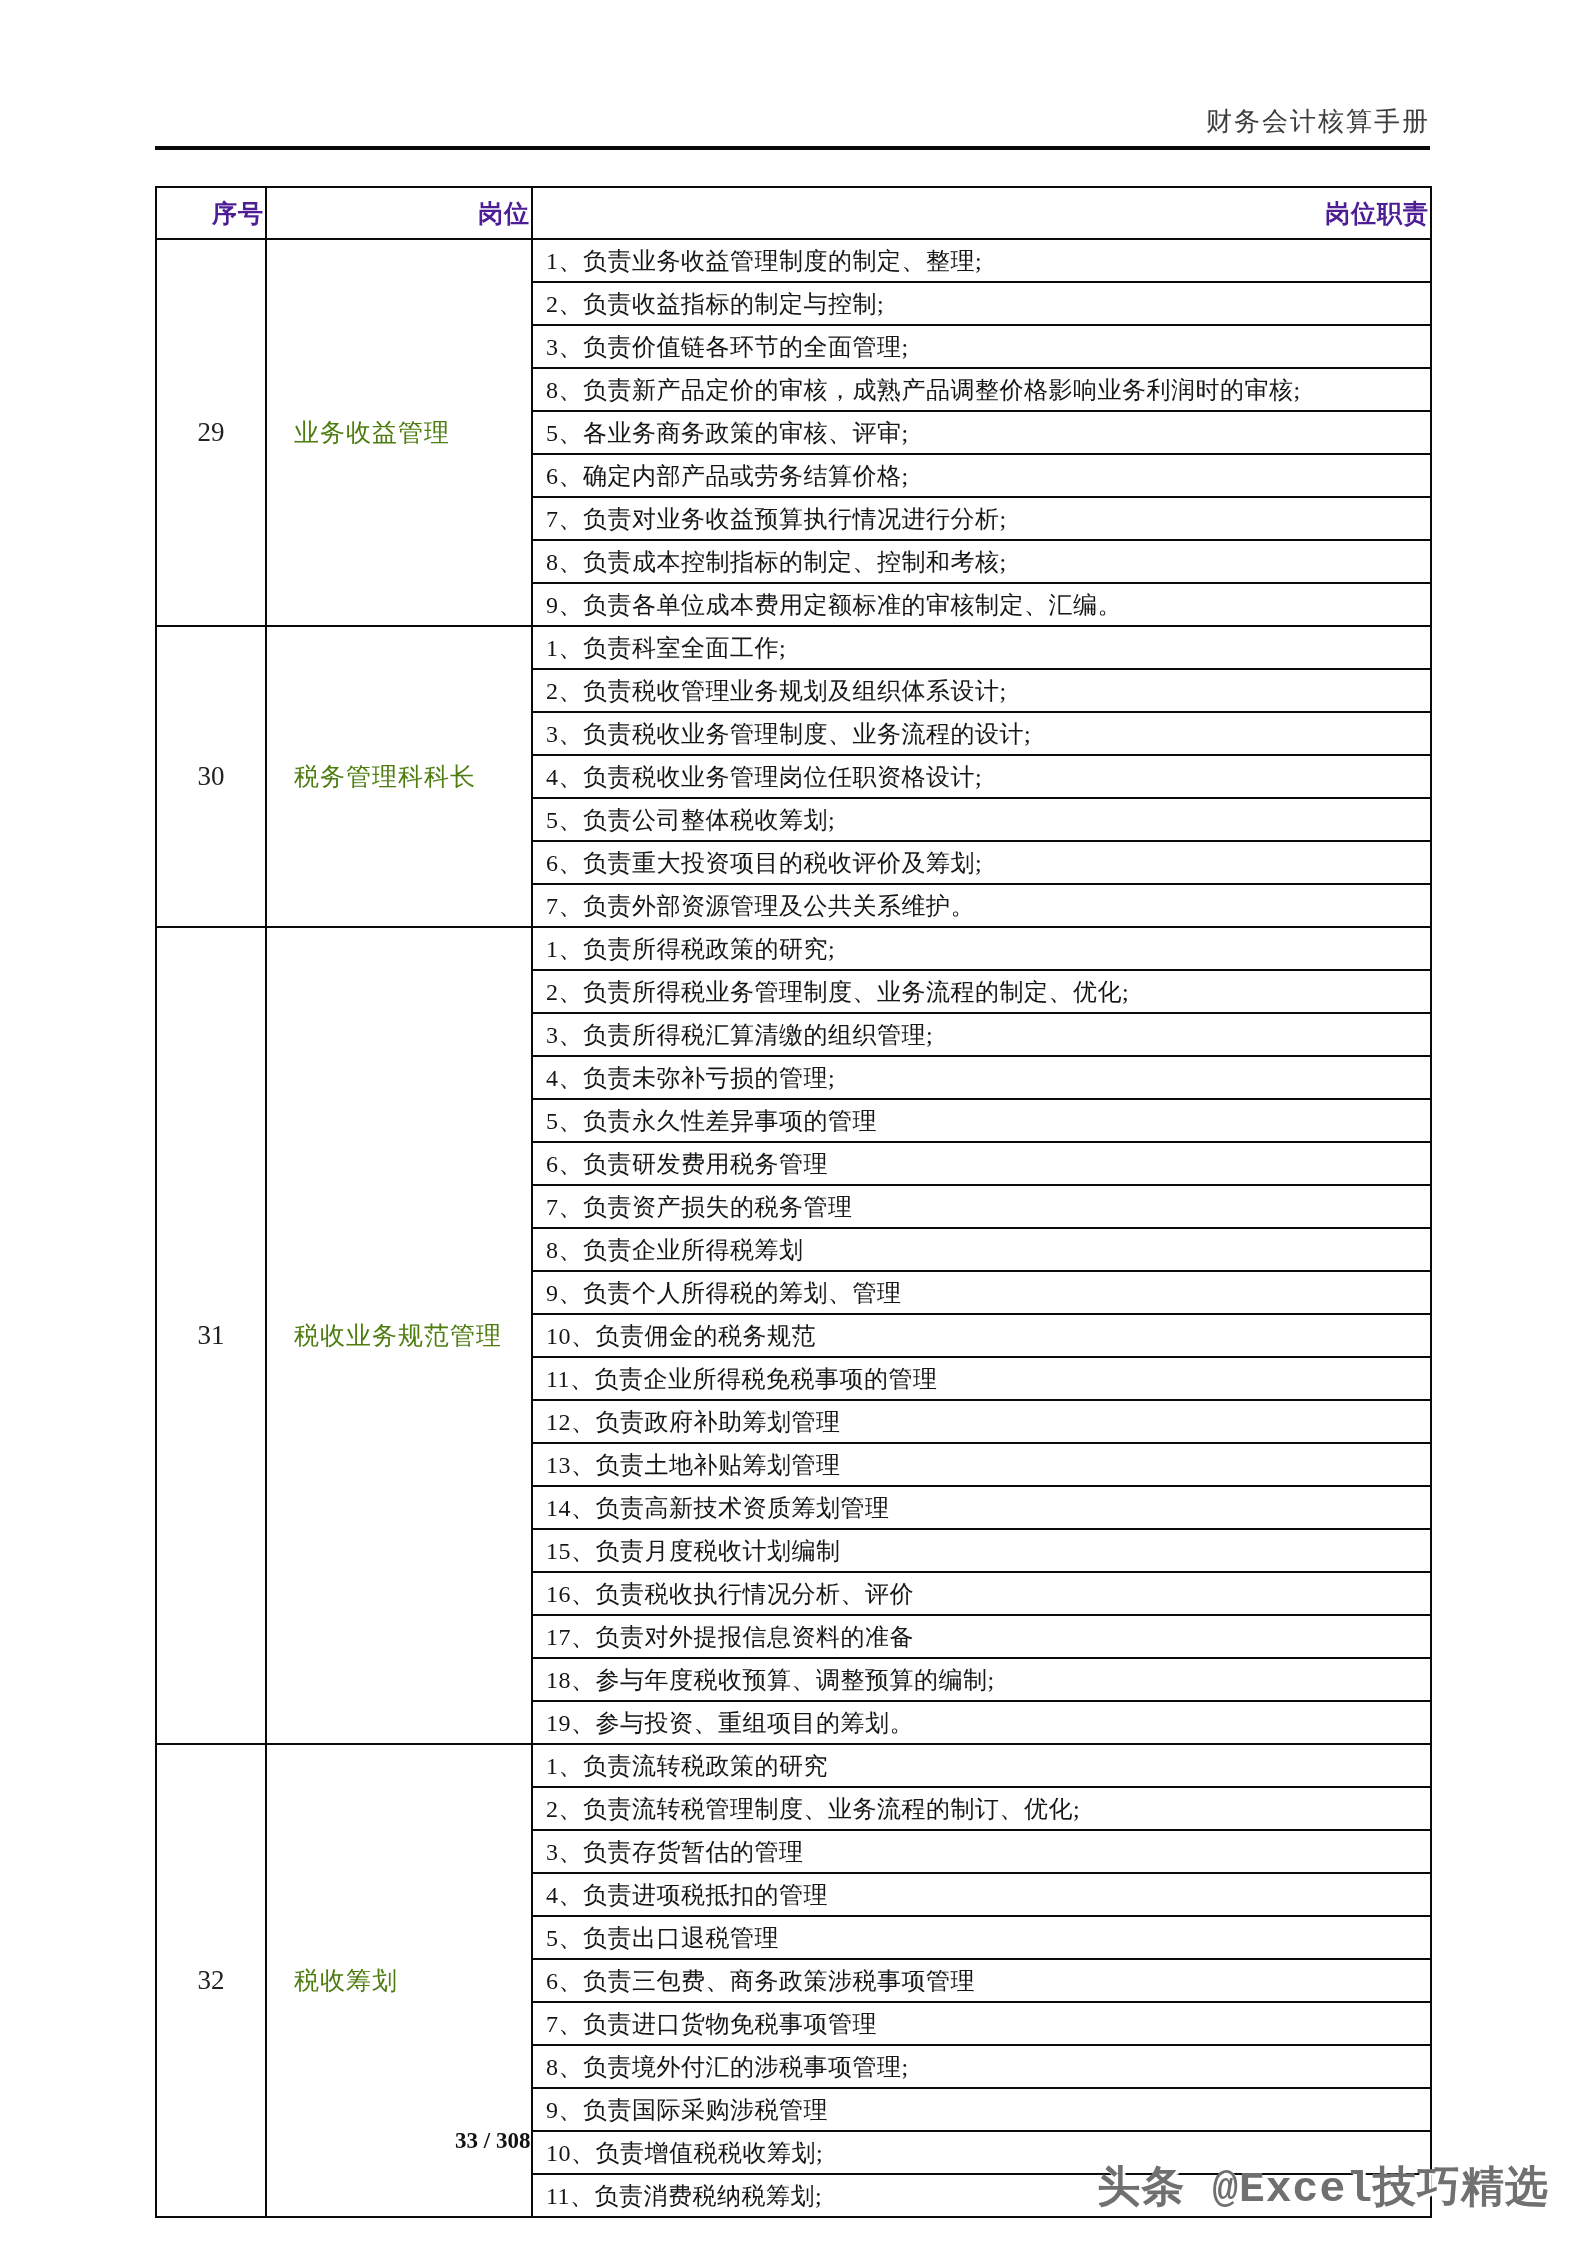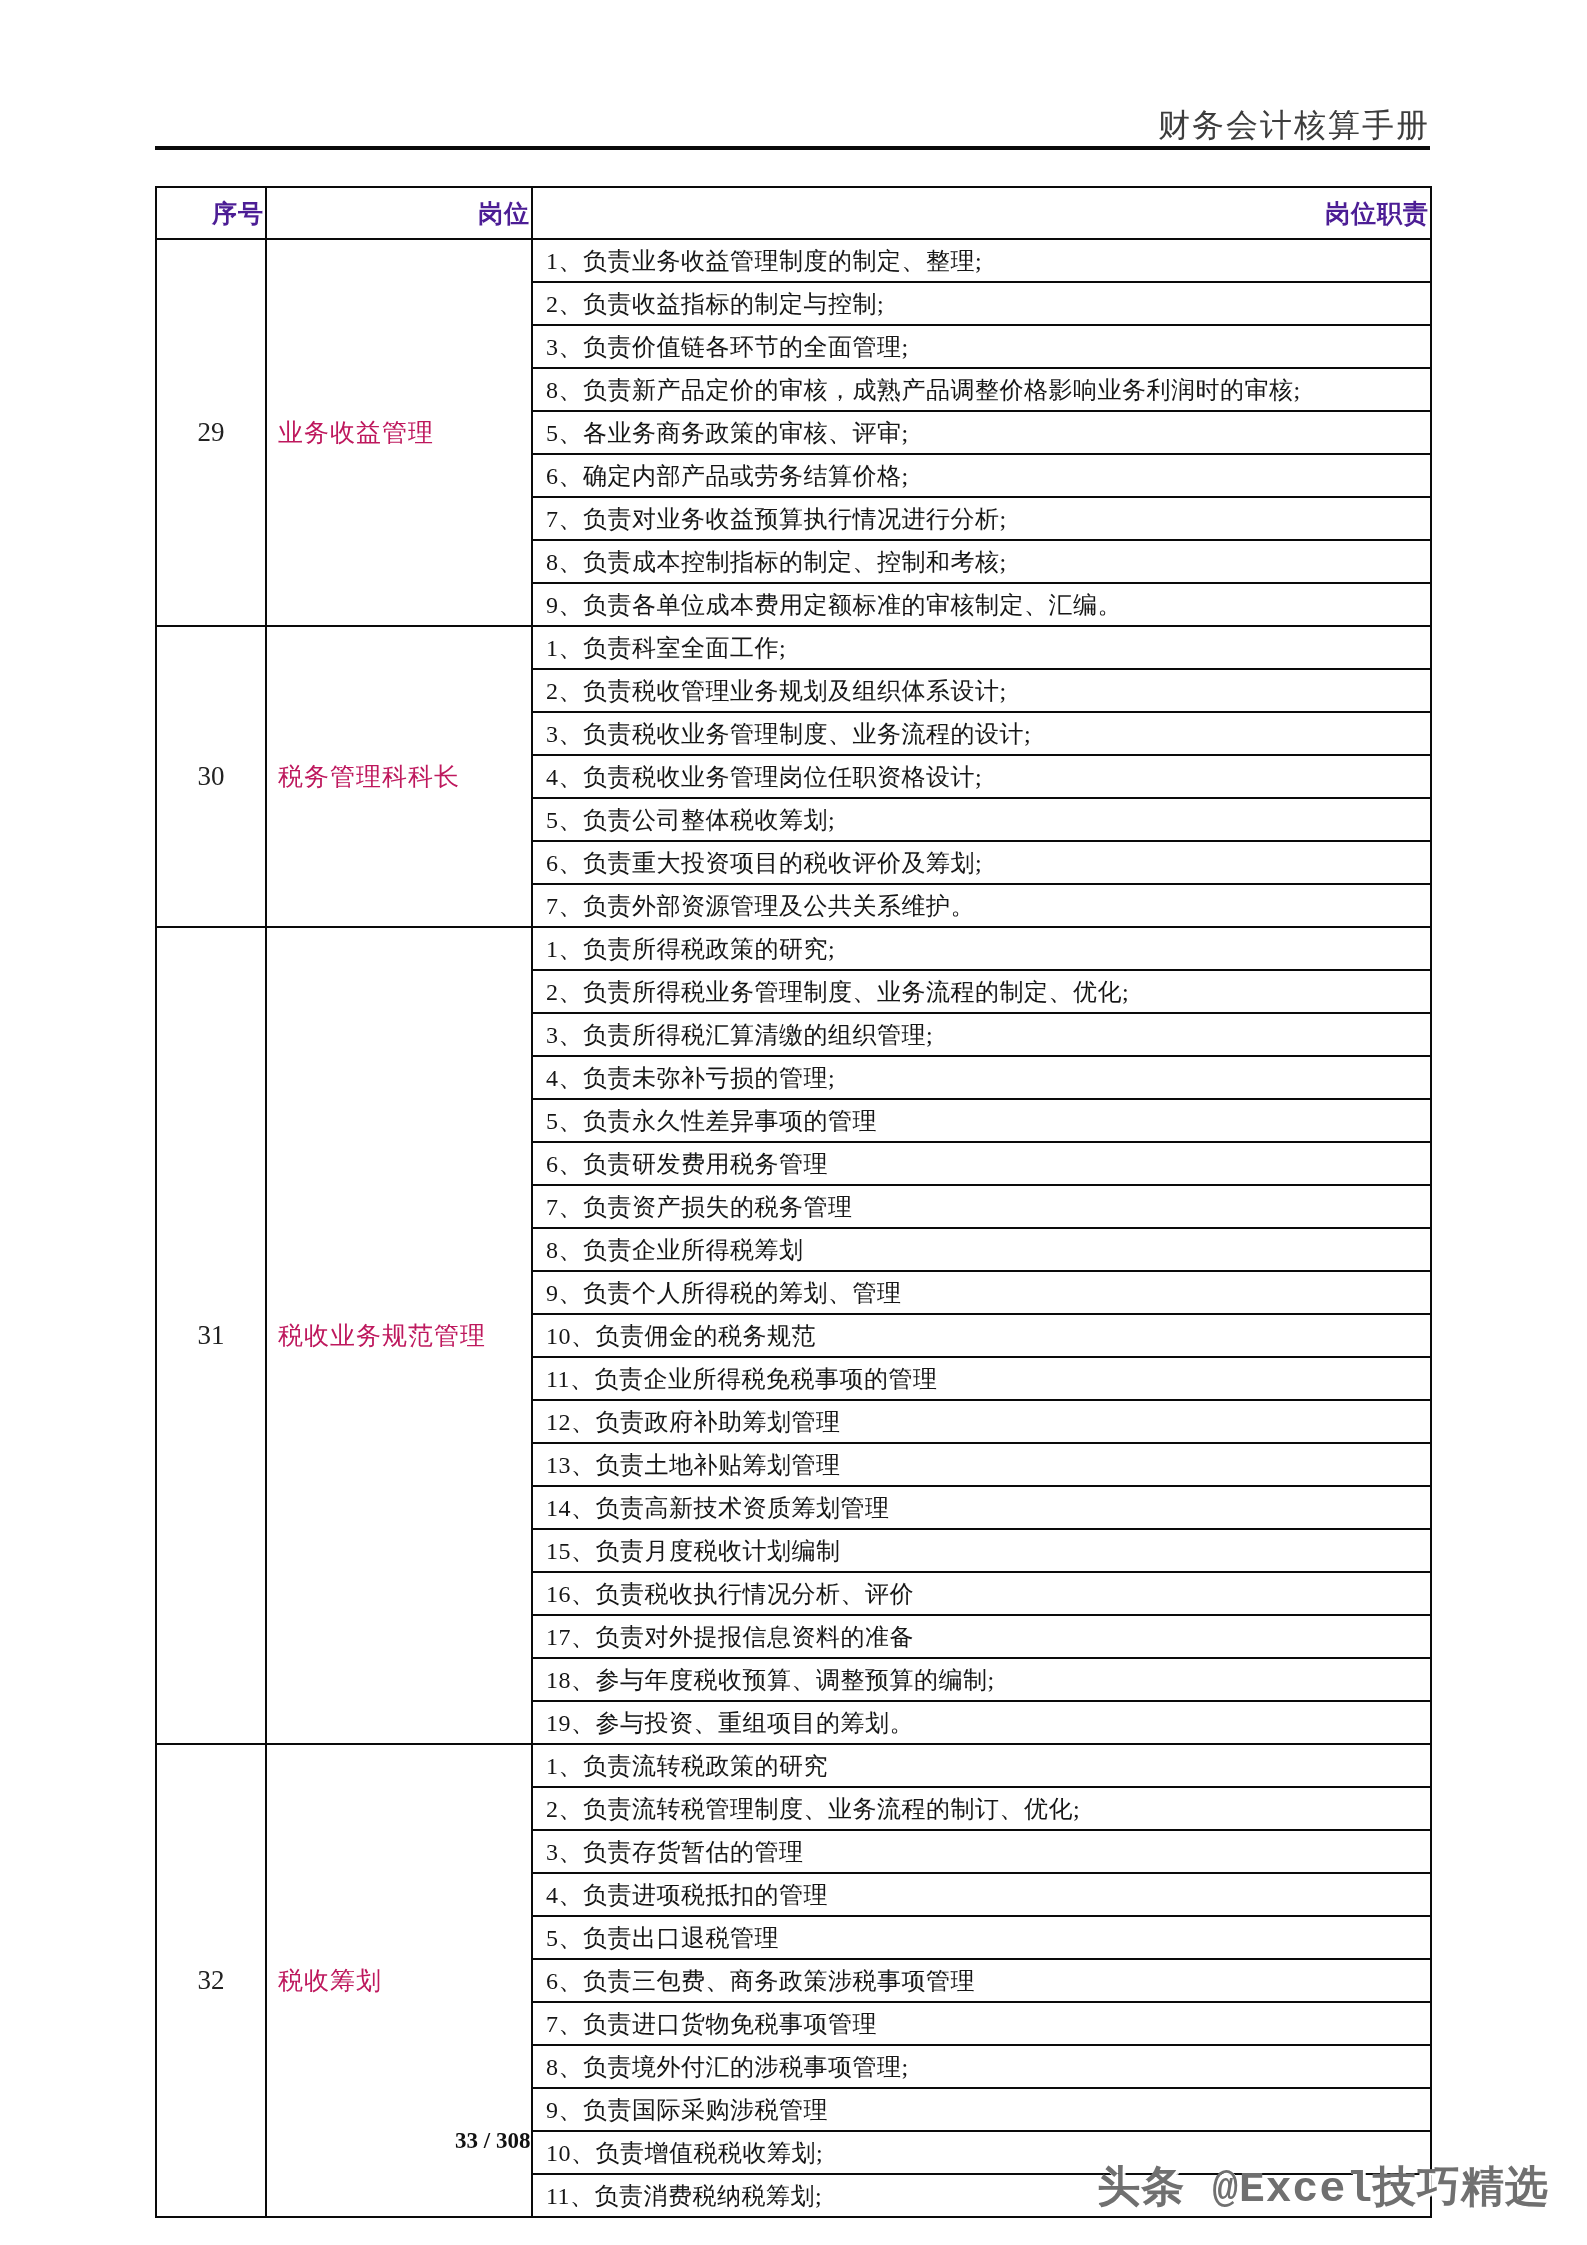--- a/index.html
+++ b/index.html
@@ -4,43 +4,43 @@
 <style>
   html,body { margin:0; padding:0; }
   body {
     width:1587px; height:2245px; position:relative;
     background:#ffffff; overflow:hidden;
     font-family:"Liberation Serif","DejaVu Serif",serif;
     color:#1a1a1a;
   }
   .page-header-title {
     position:absolute; top:104px; right:157px;
-    font-size:32px; color:#3d3d3d; letter-spacing:2px;
+    font-size:26px; color:#3d3d3d; letter-spacing:2px;
   }
   .header-rule {
     position:absolute; left:155px; top:146px;
     width:1275px; height:4px; background:#0a0a0a;
   }
   table.duties {
     position:absolute; left:155px; top:186px; width:1275px;
     border-collapse:collapse; table-layout:fixed;
     background:#fff;
   }
   table.duties th, table.duties td { border:2px solid #0a0a0a; }
   table.duties th {
     height:48px; font-size:25px; font-weight:bold;
     text-align:right; letter-spacing:1px; color:#4c1d95;
   }
   td.no {
     text-align:center; vertical-align:middle;
     font-size:27px; color:#222;
   }
   td.pos {
-    vertical-align:middle; padding-left:11px;
-    font-size:25px; color:#be185d; letter-spacing:1px;
+    vertical-align:middle; padding-left:27px;
+    font-size:25px; color:#4d7c0f; letter-spacing:1px;
   }
   td.duty {
     height:41px; vertical-align:middle;
     padding:0 6px 0 13px; font-size:24px; color:#161616;
     white-space:nowrap; overflow:hidden; letter-spacing:0.5px;margin-top:8px;
   }
   .page-footer {
     position:absolute; top:2128px; left:455px; width:200px;
     text-align:left; font-weight:bold; font-size:23px; color:#111;
   }

